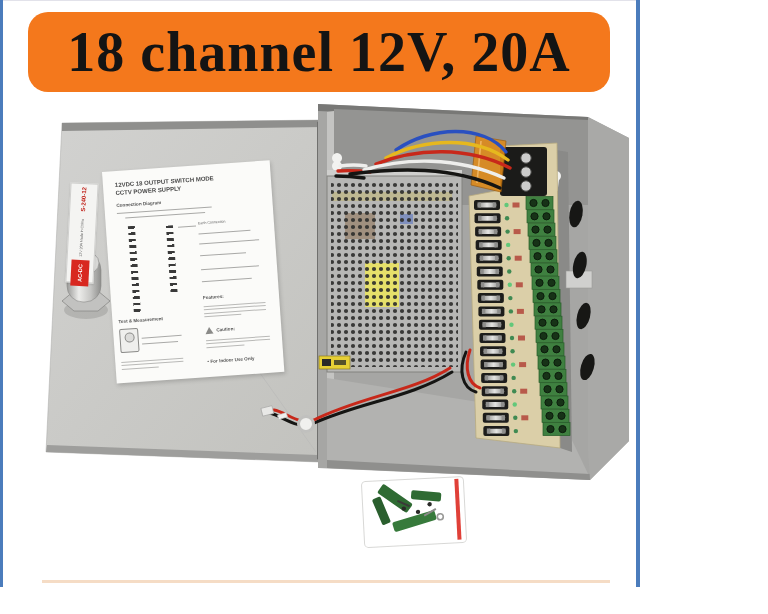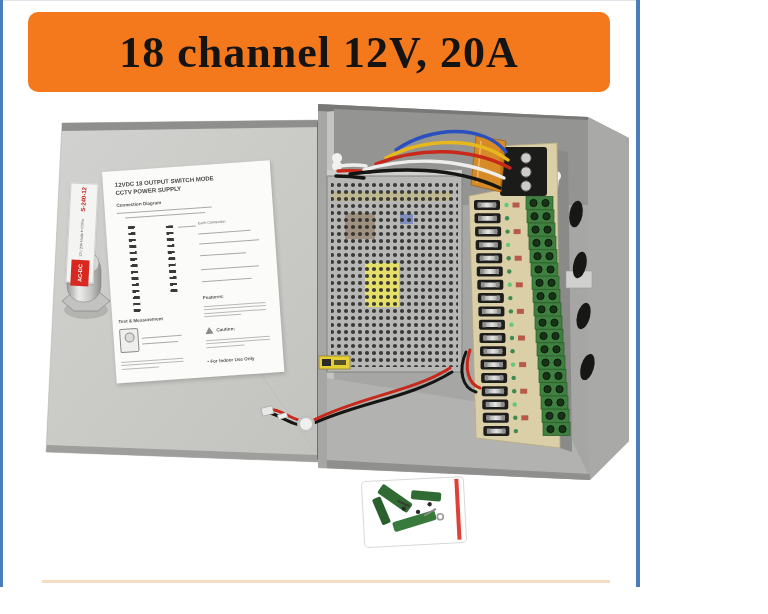--- a/index.html
+++ b/index.html
@@ -1,21 +1,21 @@
 <!DOCTYPE html>
 <html><head>
 <meta charset="utf-8">
 <style>
   html,body{margin:0;padding:0;}
   .page{position:relative;width:768px;height:614px;background:#ffffff;overflow:hidden;
         font-family:"Liberation Sans",sans-serif;}
   .edge-line{position:absolute;}
-  .banner{position:absolute;left:28px;top:12px;width:582px;height:80px;border-radius:10px;
+  .banner{position:absolute;left:28px;top:12px;width:582px;height:80px;border-radius:20px;
           display:flex;align-items:center;justify-content:center;
-          font-family:"Liberation Serif",serif;font-weight:bold;font-size:44px;letter-spacing:1px;}
+          font-family:"Liberation Serif",serif;font-weight:bold;font-size:56px;letter-spacing:1px;}
   .sheet{position:absolute;left:102px;top:172px;width:168px;height:212px;
          background:#fbfbf9;transform:rotate(-4deg);transform-origin:top left;
          box-shadow:1px 2px 4px rgba(0,0,0,0.18);color:#5a5a5a;overflow:hidden;}
   .sheet .ttl{position:absolute;left:12px;top:10px;font-size:6px;font-weight:bold;color:#4a4a4a;line-height:8px;width:150px;}
   .sheet .h5{font-size:4.6px;font-weight:bold;color:#555;}
   .hair{background:#b9b9b7;height:1px;margin:2.5px 0;}
   .hair.s{width:60%;}
   .pincol{position:absolute;width:7px;background-image:repeating-linear-gradient(#3a3a3a 0 2.6px,transparent 2.6px 6.4px);}
   .dline{position:absolute;background:#a9a9a7;height:1px;}
   .lblrow{position:absolute;font-size:3.6px;color:#6a6a6a;white-space:nowrap;}

